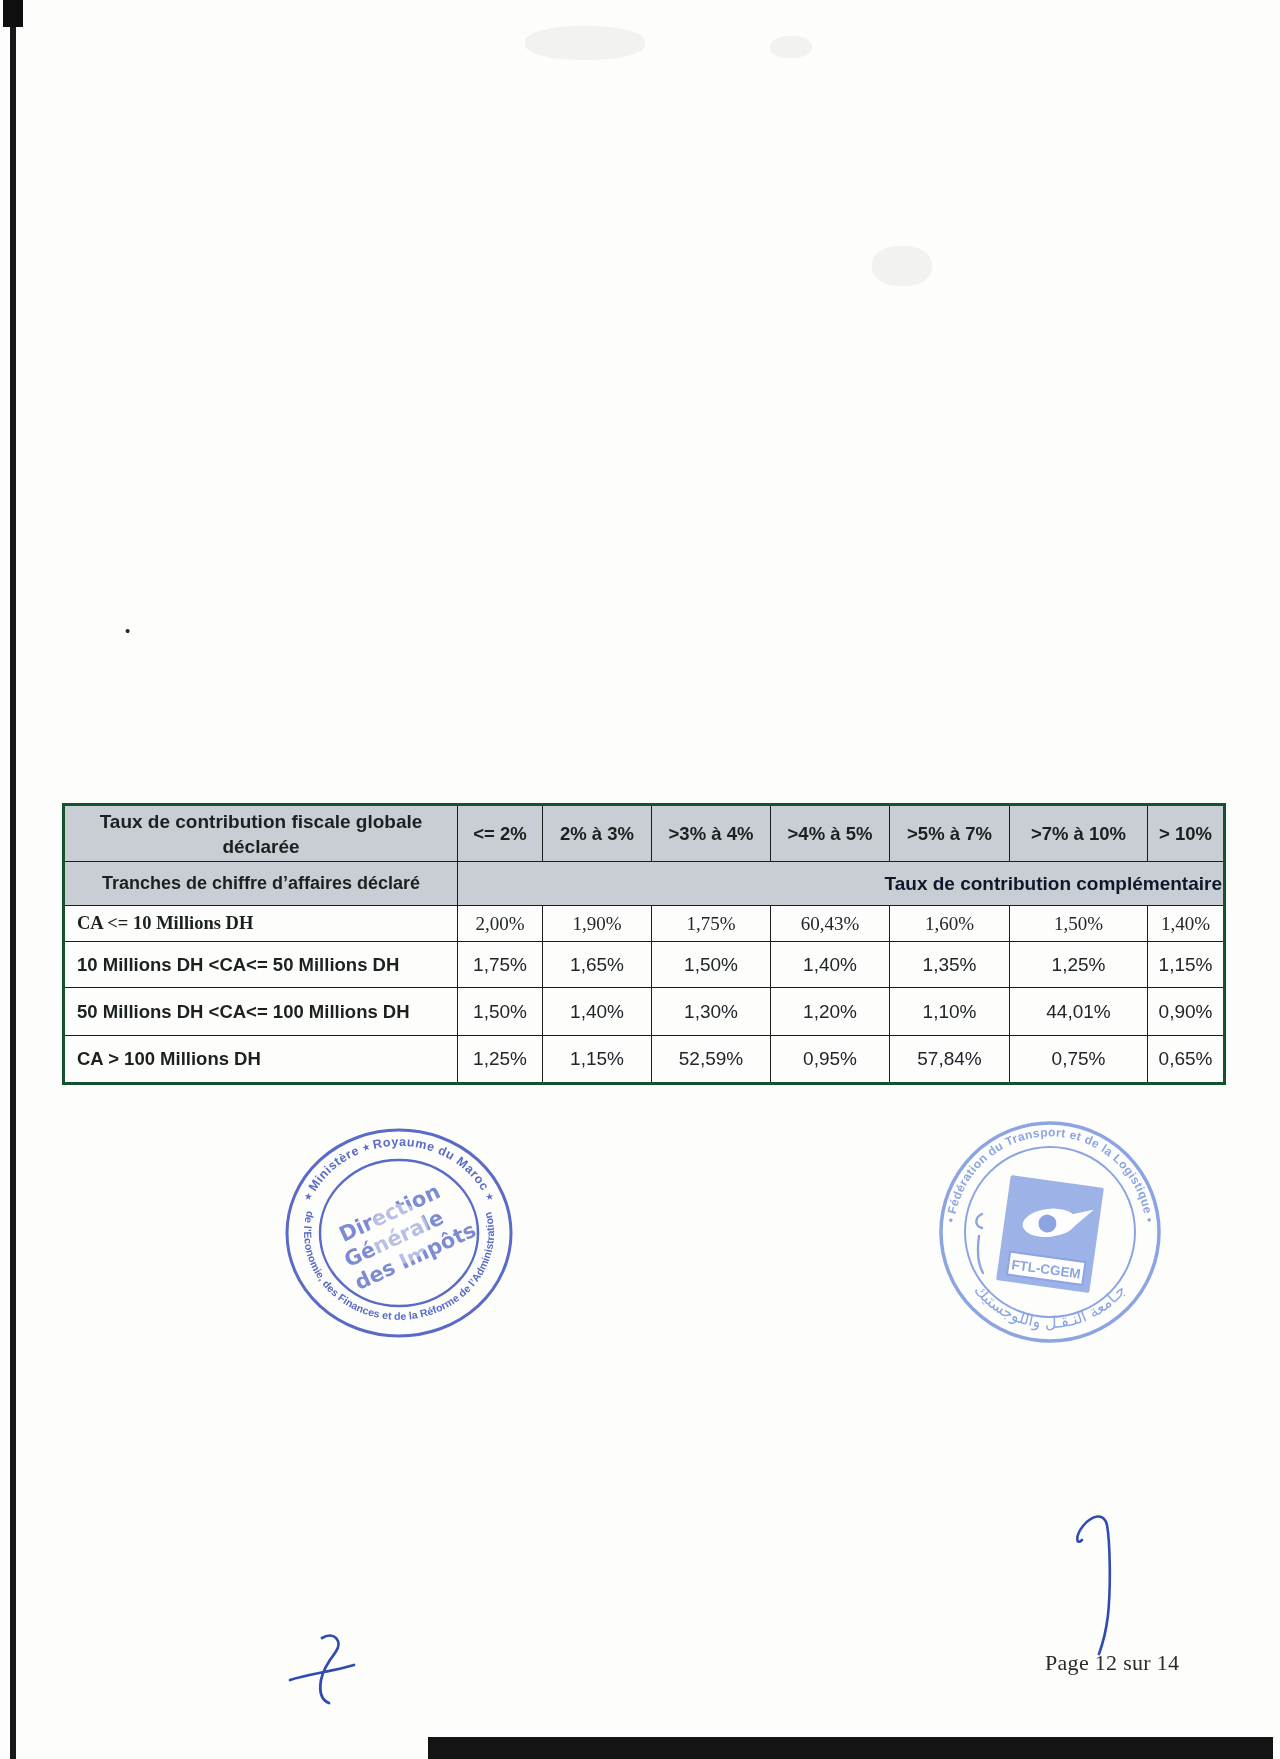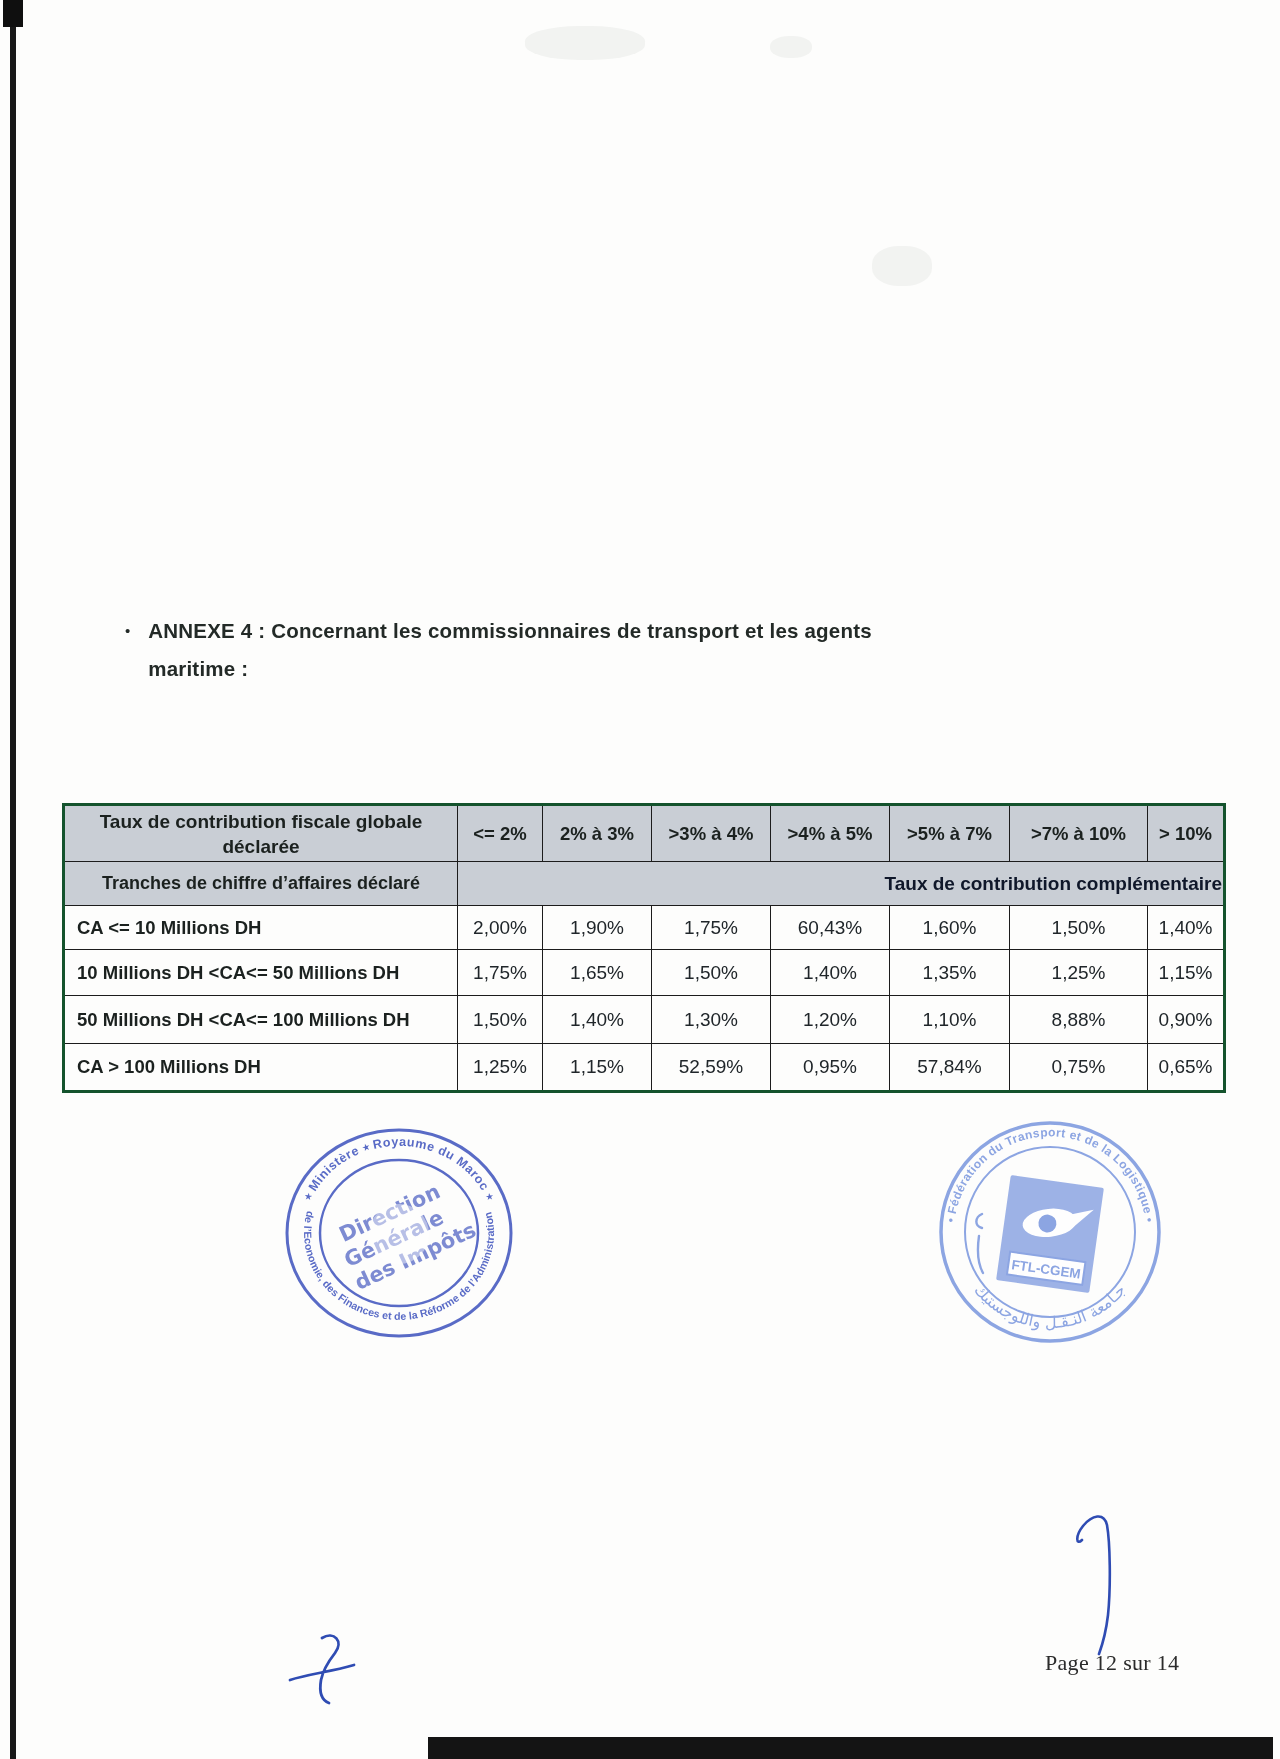--- a/index.html
+++ b/index.html
@@ -21,21 +21,21 @@
   .heading-text{font-size:20.5px;font-weight:bold;color:#232a27;line-height:38px;letter-spacing:0.2px;}
   
   .rates-table{
     position:absolute;left:62px;top:803px;width:1161px;border-collapse:collapse;
     table-layout:fixed;border:3px solid #14532d;
   }
   .rates-table td{border:1.5px solid #1c1c1c;overflow:hidden;}
   tr.hdr td{background:#c9ced5;}
   tr.r1{height:57px;}
   tr.r2{height:44px;}
-  tr.d1{height:44px;} tr.d2{height:46px;} tr.d3{height:48px;} tr.d4{height:48px;}
+  tr.d1{height:36px;font-family:Liberation Serif, serif;} tr.d2{height:46px;} tr.d3{height:48px;} tr.d4{height:48px;}
   .corner{font-weight:bold;font-size:19px;text-align:center;line-height:25px;color:#1b211f;}
   .rate-h{font-weight:bold;font-size:18.5px;text-align:center;color:#1b211f;}
   .sub-left{font-weight:bold;font-size:18px;text-align:center;color:#1b211f;}
   .sub-right{font-weight:bold;font-size:19px;text-align:right;color:#0f172a;}
   .row-label{font-weight:bold;font-size:18.5px;text-align:left;padding-left:12px;color:#1b211f;}
   .val{font-size:19px;text-align:center;color:#20262a;}
   
   .stamp{position:absolute;filter:blur(0.4px);}
   .stamp-left{left:281px;top:1126px;opacity:0.92;}
   .stamp-right{left:936px;top:1118px;opacity:0.88;}
@@ -56,24 +56,20 @@
 
   <div class="scan-left"></div>
   <div class="scan-corner"></div>
   <div class="scan-bottom"></div>
   <div class="smudge sm1"></div>
   <div class="smudge sm2"></div>
   <div class="smudge sm3"></div>
 
   <div class="heading">
     <span class="bullet">•</span>
-    <div class="heading-text">
-      <div>ANNEXE 4 : Concernant les commissionnaires de transport et les agents</div>
-      <div>maritime :</div>
-    </div>
   </div>
 
   <table class="rates-table">
     <colgroup>
       <col style="width:394px">
         <col style="width:85px">
         <col style="width:109px">
         <col style="width:119px">
       <col style="width:119px">
         <col style="width:120px">
@@ -118,21 +114,21 @@
       <td class="val">1,25%</td>
       <td class="val">1,15%</td>
     </tr>
     <tr class="d3">
       <td class="row-label">50 Millions DH &lt;CA&lt;= 100 Millions DH</td>
       <td class="val">1,50%</td>
       <td class="val">1,40%</td>
       <td class="val">1,30%</td>
       <td class="val">1,20%</td>
       <td class="val">1,10%</td>
-      <td class="val">8,88%</td>
+      <td class="val">44,01%</td>
       <td class="val">0,90%</td>
     </tr>
     <tr class="d4">
       <td class="row-label">CA &gt; 100 Millions DH</td>
       <td class="val">1,25%</td>
       <td class="val">1,15%</td>
       <td class="val">52,59%</td>
       <td class="val">0,95%</td>
       <td class="val">57,84%</td>
       <td class="val">0,75%</td>

